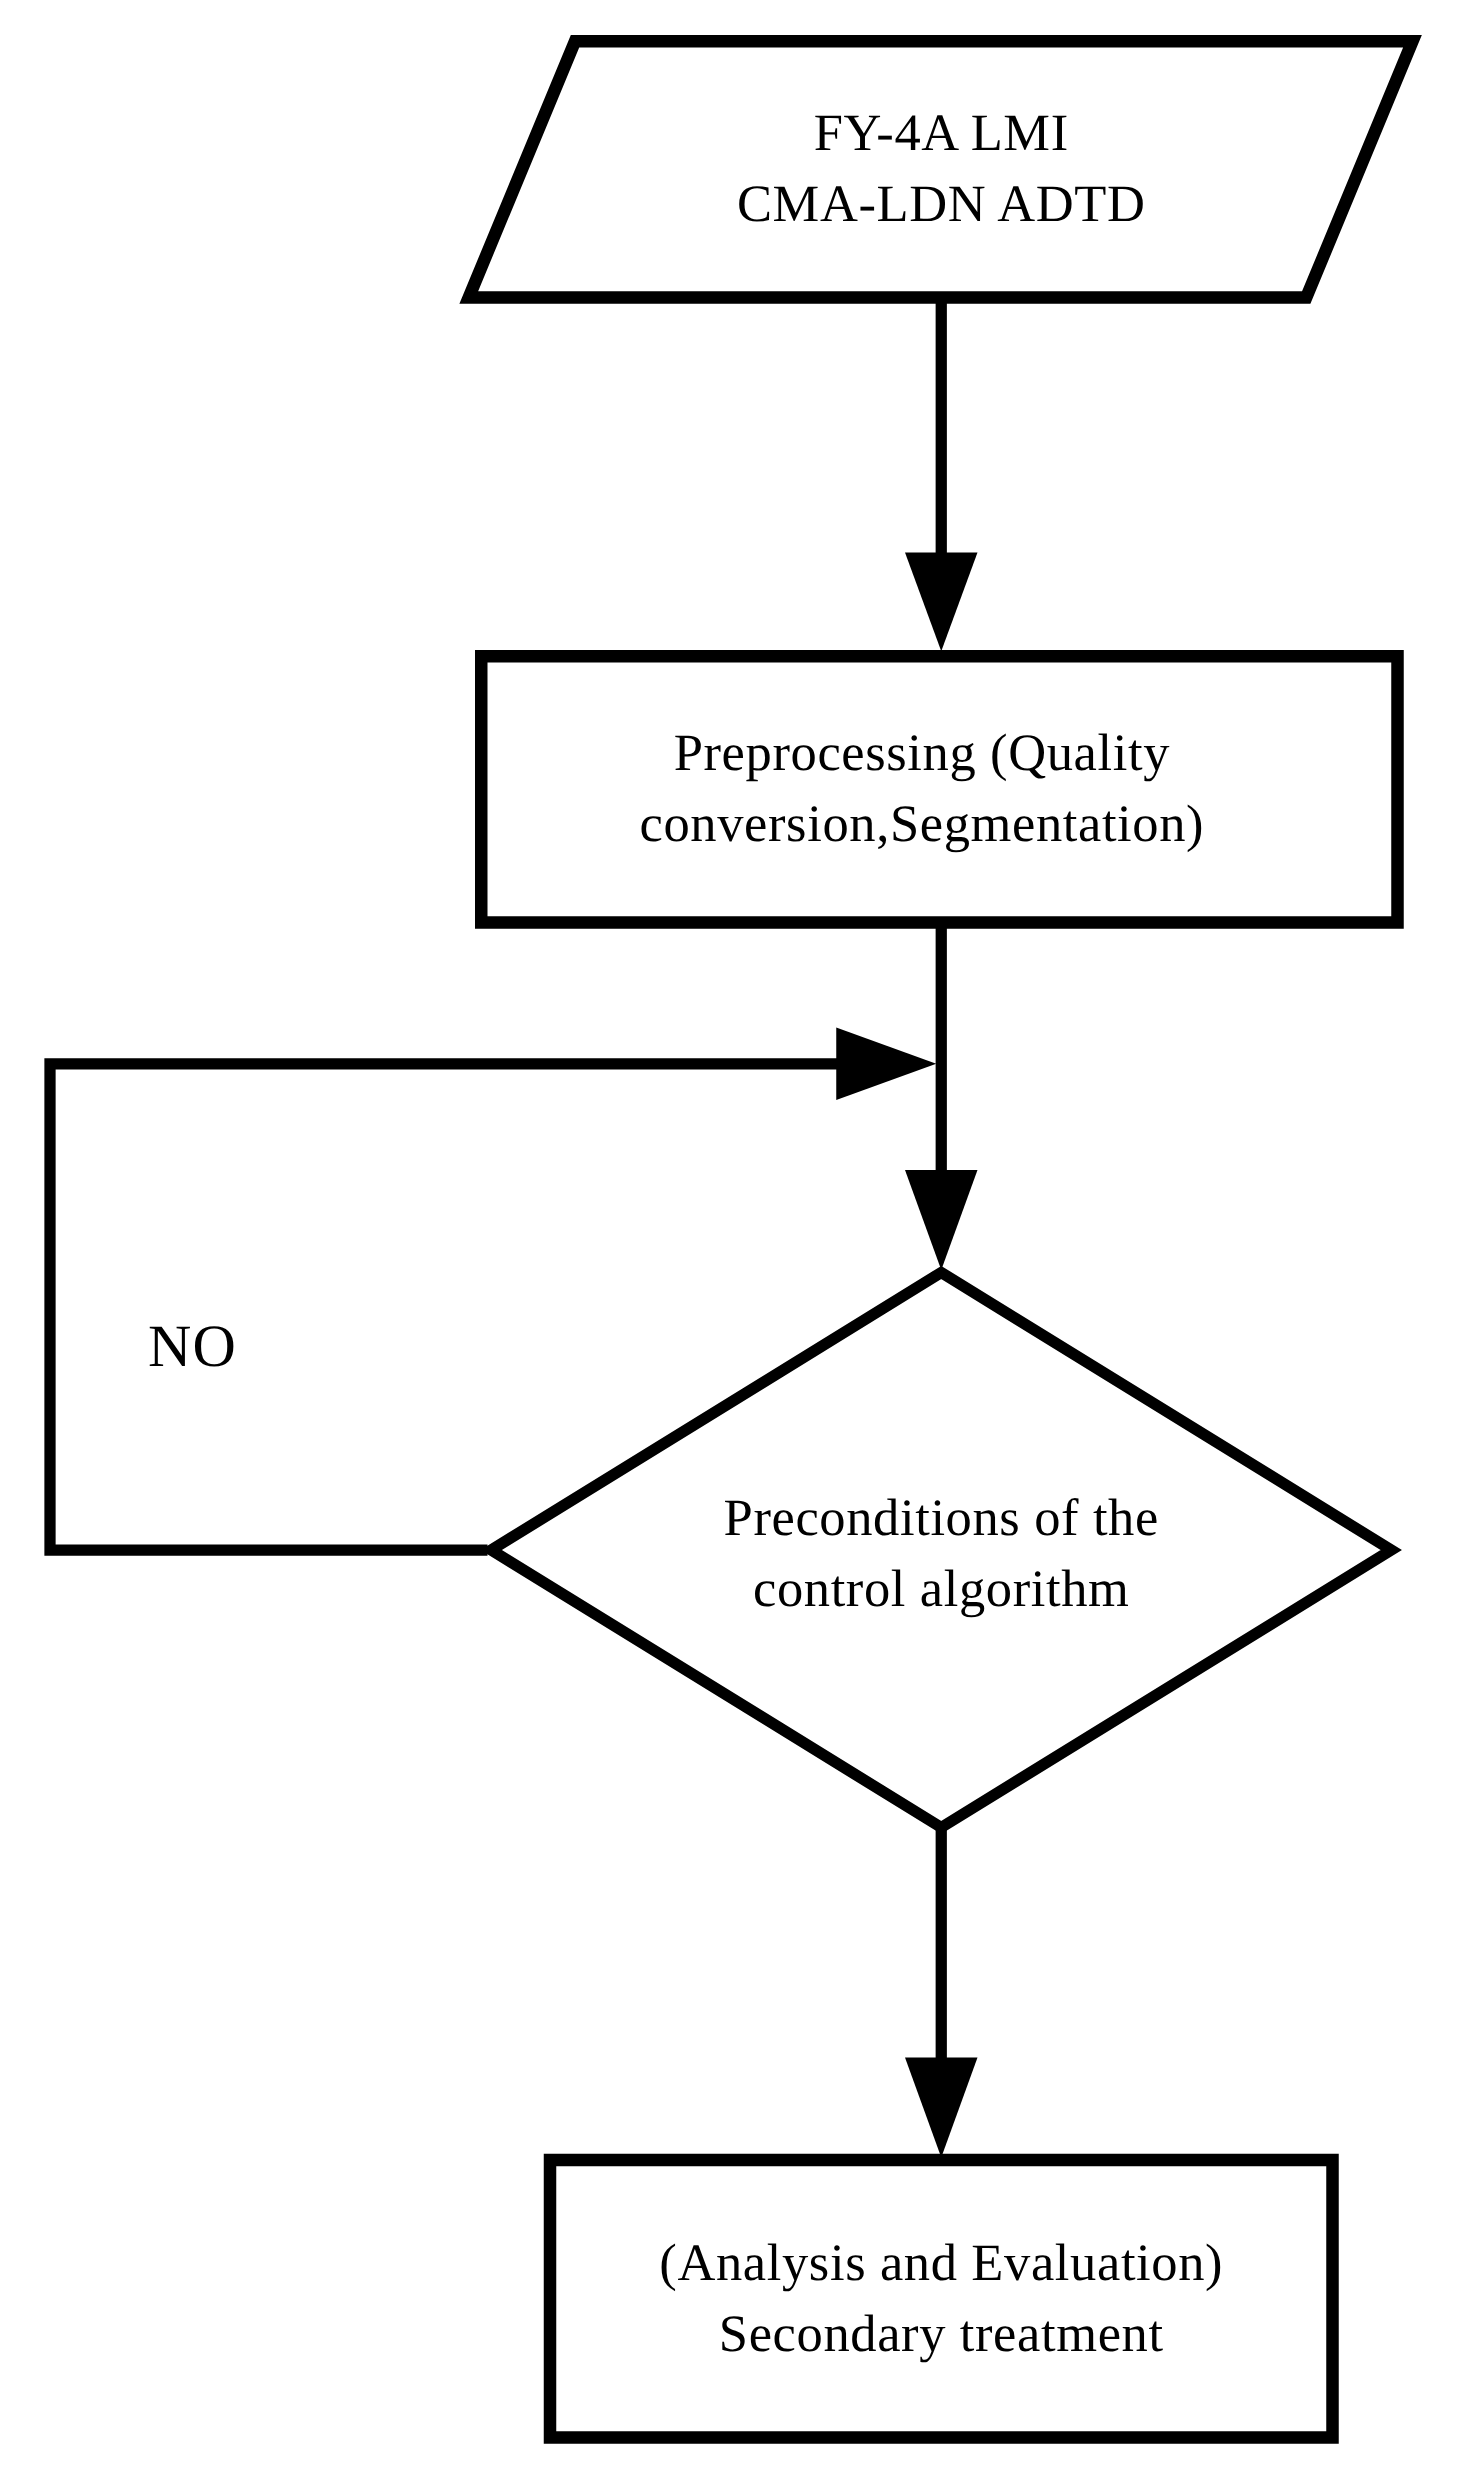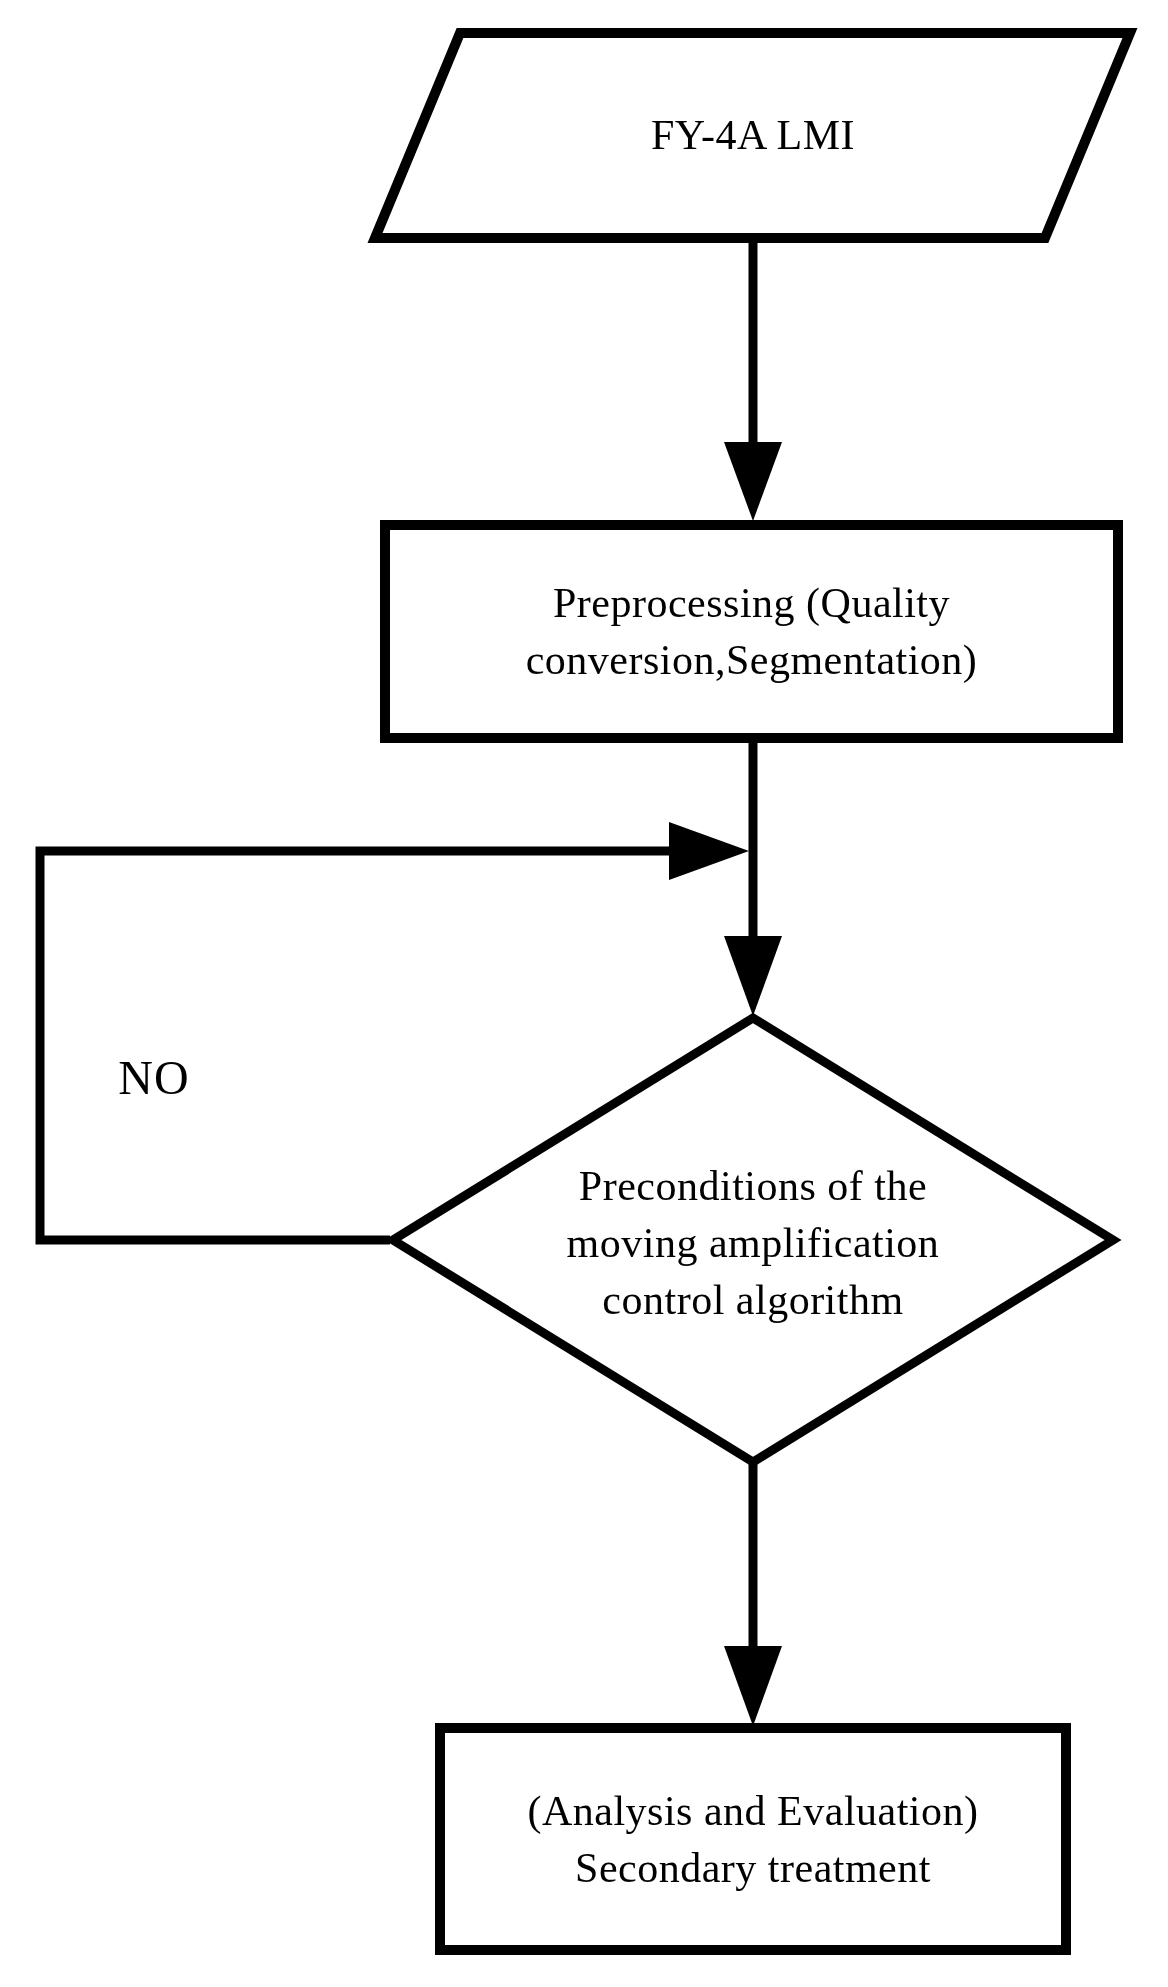--- a/index.html
+++ b/index.html
@@ -62,30 +62,30 @@
     <polygon points="753,1726 724,1646 782,1646" fill="#000"></polygon>
 
     <polygon points="460,33 1130,33 1045,238 375,238" fill="#fff" stroke="#000" stroke-width="10"></polygon>
     <rect x="385" y="525" width="733" height="213" fill="#fff" stroke="#000" stroke-width="10"></rect>
     <polygon points="753,1018 1113,1240 753,1462 393,1240" fill="#fff" stroke="#000" stroke-width="9"></polygon>
     <rect x="440" y="1728" width="626" height="222" fill="#fff" stroke="#000" stroke-width="10"></rect>
   </svg>
 
   <div class="label" style="left:418px; top:136px; width:670px;">
     <div>FY-4A LMI</div>
+    <div>CMA-LDN ADTD</div>
   </div>
 
-  <div class="label" style="left:385px; top:632px; width:733px;">
+  <div class="label" style="left:371px; top:632px; width:733px;">
     <div>Preprocessing (Quality</div>
     <div>conversion,Segmentation)</div>
   </div>
 
   <div class="label" style="left:453px; top:1244px; width:600px;">
     <div>Preconditions of the</div>
-    <div>moving amplification</div>
     <div>control algorithm</div>
   </div>
 
   <div class="label" style="left:440px; top:1840px; width:626px;">
     <div>(Analysis and Evaluation)</div>
     <div>Secondary treatment</div>
   </div>
 
   <div class="branch-label" style="left:54px; top:1078px; width:200px;">NO</div>
 

